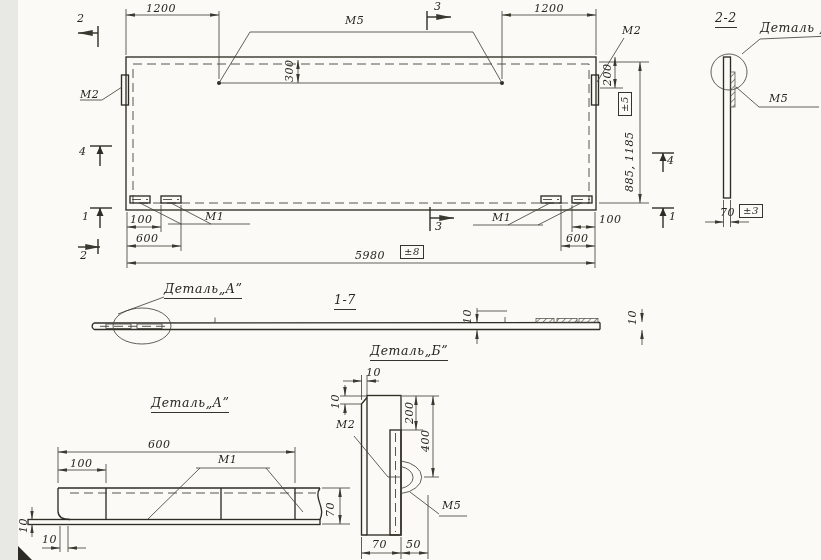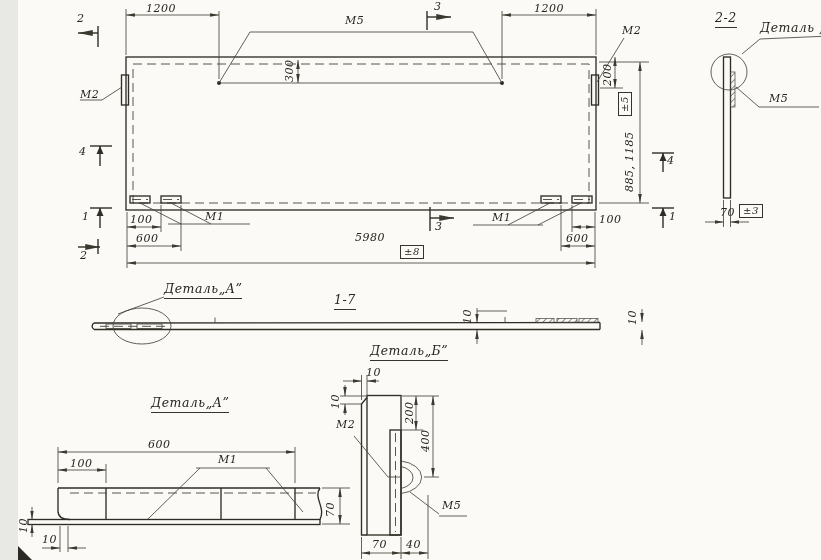--- a/index.html
+++ b/index.html
@@ -235,21 +235,21 @@
 <span class="lbl" style="left:62px;top:250px">2</span>
 <span class="lbl" style="left:649px;top:155px">4</span>
 <span class="lbl" style="left:651px;top:211px">1</span>
 <span class="lbl" style="left:417px;top:221px">3</span>
 <span class="lbl" style="left:187px;top:211px">М1</span>
 <span class="lbl" style="left:474px;top:212px">М1</span>
 <span class="lbl" style="left:112px;top:214px">100</span>
 <span class="lbl" style="left:118px;top:233px">600</span>
 <span class="lbl" style="left:581px;top:214px">100</span>
 <span class="lbl" style="left:548px;top:233px">600</span>
-<span class="lbl" style="left:337px;top:232px">5980</span>
+<span class="lbl" style="left:337px;top:250px">5980</span>
 <span class="lbl box" style="left:382px;top:245px">±8</span>
 
 <span class="lbl big ul" style="left:697px;top:12px">2-2</span>
 <span class="lbl big" style="left:742px;top:22px">Деталь „Б”</span>
 <span class="lbl" style="left:751px;top:93px">М5</span>
 <span class="lbl" style="left:702px;top:207px">70</span>
 <span class="lbl box" style="left:721px;top:204px">±3</span>
 
 <span class="lbl big ul" style="left:316px;top:294px">1-7</span>
 <span class="lbl big ul" style="left:146px;top:283px">Деталь„А”</span>
@@ -265,15 +265,15 @@
 <span class="lbl" style="left:24px;top:534px">10</span>
 
 <span class="lbl big ul" style="left:352px;top:345px">Деталь„Б”</span>
 <span class="lbl" style="left:348px;top:367px">10</span>
 <span class="lbl rot" style="left:312px;top:409px">10</span>
 <span class="lbl" style="left:318px;top:419px">М2</span>
 <span class="lbl rot" style="left:386px;top:424px">200</span>
 <span class="lbl rot" style="left:402px;top:452px">400</span>
 <span class="lbl" style="left:424px;top:500px">М5</span>
 <span class="lbl" style="left:354px;top:539px">70</span>
-<span class="lbl" style="left:388px;top:539px">40</span>
+<span class="lbl" style="left:388px;top:539px">50</span>
 
 </div>
 
 </body></html>

